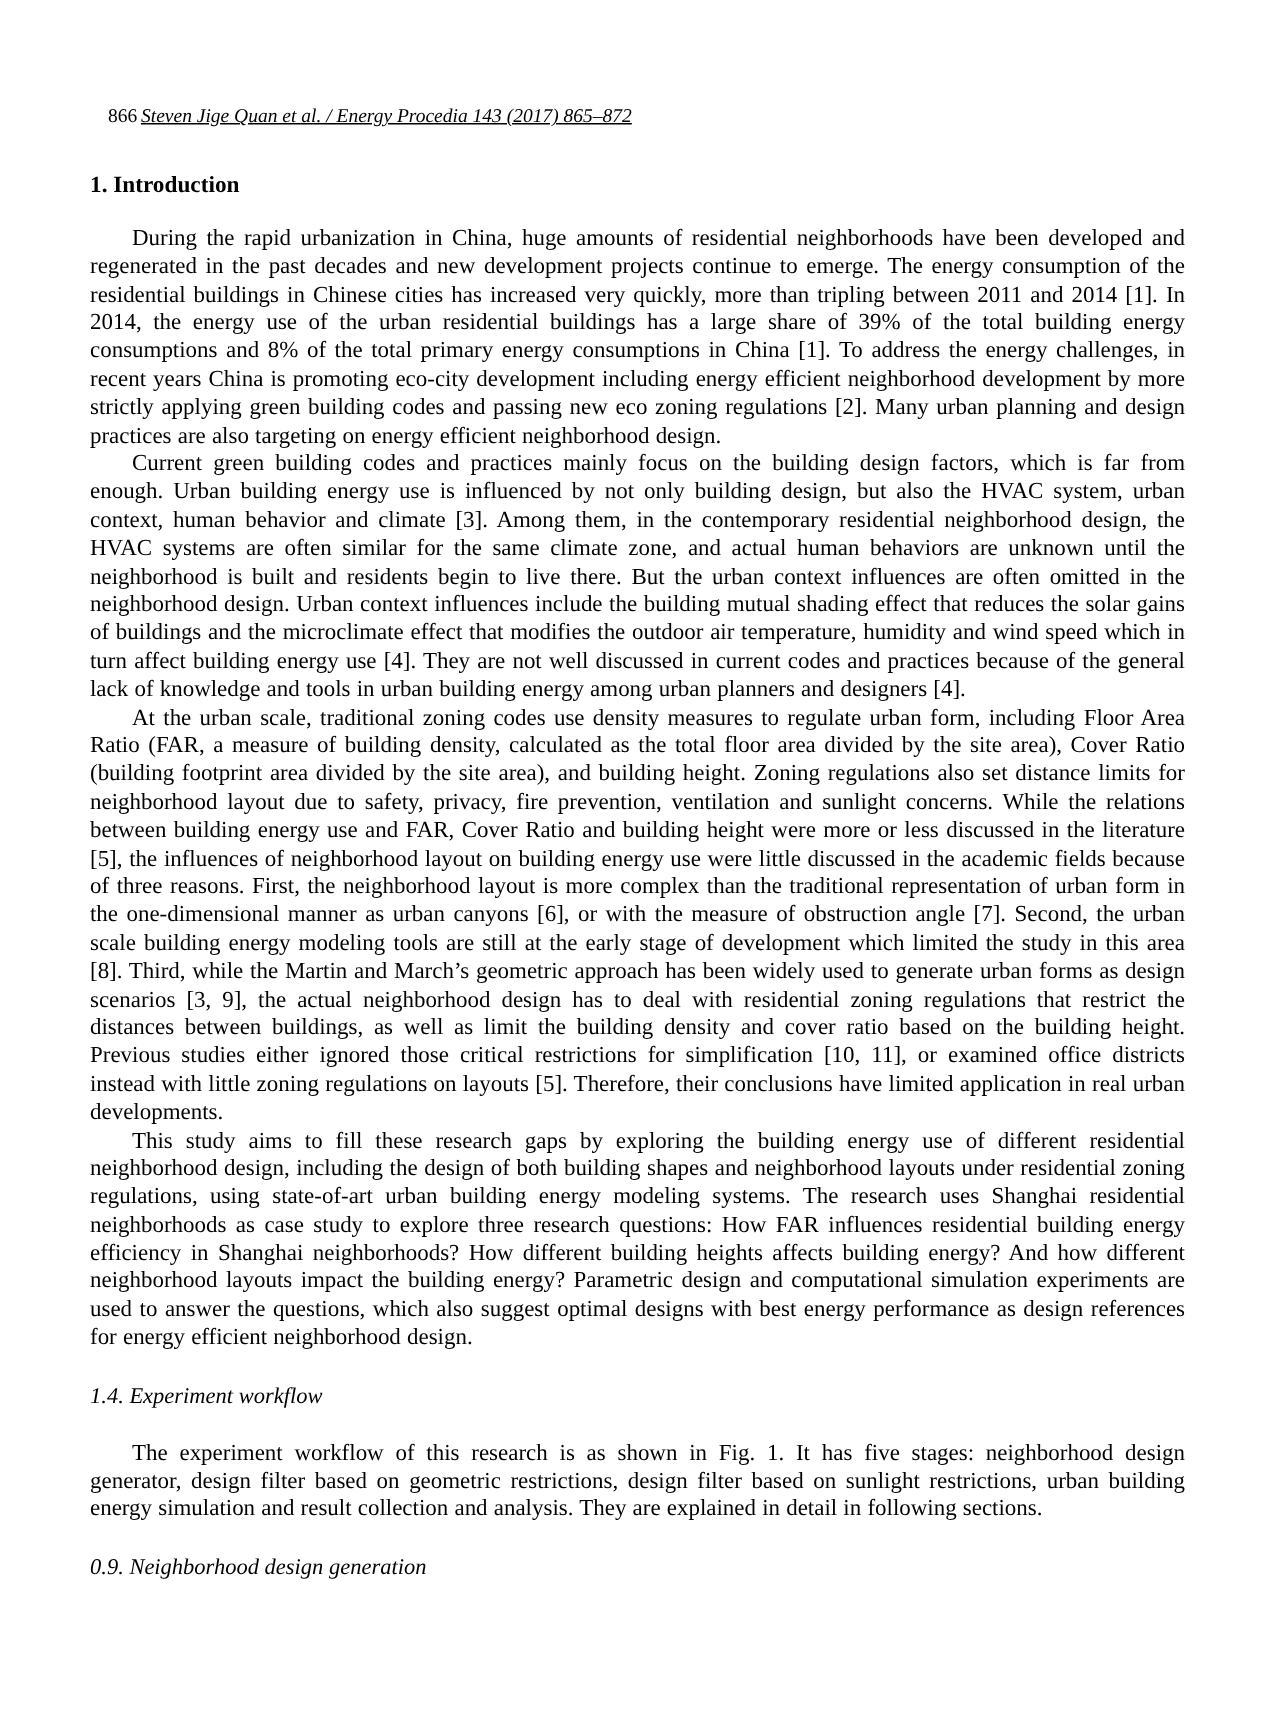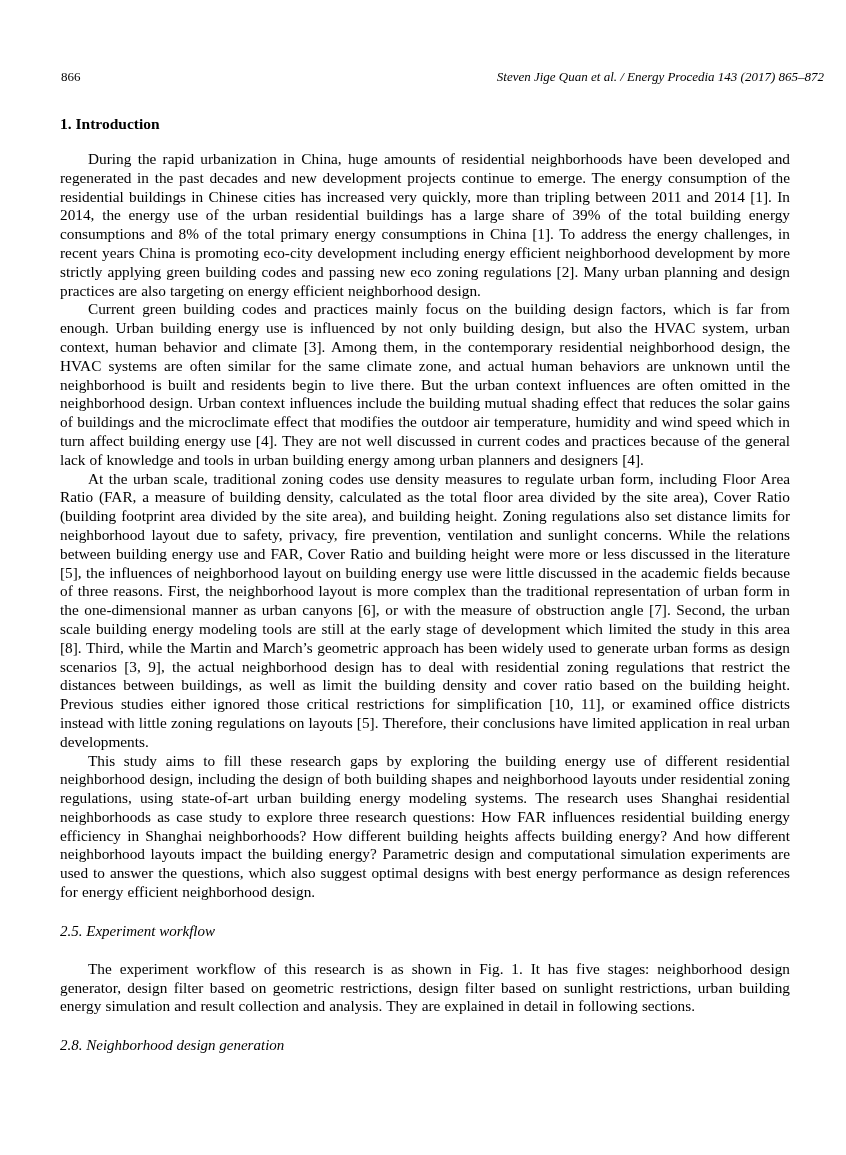--- a/index.html
+++ b/index.html
@@ -19,31 +19,32 @@
     overflow: hidden;
   }
   .running-header {
     position: relative;
     height: 14px;
     font-size: 13px;
     line-height: 14px;
   }
   .page-num {
     position: absolute;
-    left: 1px;
+    left: 12px;
     top: 0;
     font-style: normal;
   }
   .running-title {
     display: block;
-    text-align: right;
+    text-align: left;
     font-style: italic;
     position: relative;
     left: 34px;
     white-space: nowrap;
+    text-decoration: underline;
   }
   .sec-heading {
     font-size: 15.5px;
     line-height: 19px;
     font-weight: bold;
     margin: 18px 0 17px 0;
   }
   .sec-heading.mt-lg {
     margin-top: 30px;
   }
@@ -77,19 +78,19 @@
 
   <p class="body">During the rapid urbanization in China, huge amounts of residential neighborhoods have been developed and regenerated in the past decades and new development projects continue to emerge. The energy consumption of the residential buildings in Chinese cities has increased very quickly, more than tripling between 2011 and 2014 [1]. In 2014, the energy use of the urban residential buildings has a large share of 39% of the total building energy consumptions and 8% of the total primary energy consumptions in China [1]. To address the energy challenges, in recent years China is promoting eco-city development including energy efficient neighborhood development by more strictly applying green building codes and passing new eco zoning regulations [2]. Many urban planning and design practices are also targeting on energy efficient neighborhood design.</p>
 
   <p class="body">Current green building codes and practices mainly focus on the building design factors, which is far from enough. Urban building energy use is influenced by not only building design, but also the HVAC system, urban context, human behavior and climate [3]. Among them, in the contemporary residential neighborhood design, the HVAC systems are often similar for the same climate zone, and actual human behaviors are unknown until the neighborhood is built and residents begin to live there. But the urban context influences are often omitted in the neighborhood design. Urban context influences include the building mutual shading effect that reduces the solar gains of buildings and the microclimate effect that modifies the outdoor air temperature, humidity and wind speed which in turn affect building energy use [4]. They are not well discussed in current codes and practices because of the general lack of knowledge and tools in urban building energy among urban planners and designers [4].</p>
 
   <p class="body">At the urban scale, traditional zoning codes use density measures to regulate urban form, including Floor Area Ratio (FAR, a measure of building density, calculated as the total floor area divided by the site area), Cover Ratio (building footprint area divided by the site area), and building height. Zoning regulations also set distance limits for neighborhood layout due to safety, privacy, fire prevention, ventilation and sunlight concerns. While the relations between building energy use and FAR, Cover Ratio and building height were more or less discussed in the literature [5], the influences of neighborhood layout on building energy use were little discussed in the academic fields because of three reasons. First, the neighborhood layout is more complex than the traditional representation of urban form in the one-dimensional manner as urban canyons [6], or with the measure of obstruction angle [7]. Second, the urban scale building energy modeling tools are still at the early stage of development which limited the study in this area [8]. Third, while the Martin and March’s geometric approach has been widely used to generate urban forms as design scenarios [3, 9], the actual neighborhood design has to deal with residential zoning regulations that restrict the distances between buildings, as well as limit the building density and cover ratio based on the building height. Previous studies either ignored those critical restrictions for simplification [10, 11], or examined office districts instead with little zoning regulations on layouts [5]. Therefore, their conclusions have limited application in real urban developments.</p>
 
   <p class="body">This study aims to fill these research gaps by exploring the building energy use of different residential neighborhood design, including the design of both building shapes and neighborhood layouts under residential zoning regulations, using state-of-art urban building energy modeling systems. The research uses Shanghai residential neighborhoods as case study to explore three research questions: How FAR influences residential building energy efficiency in Shanghai neighborhoods? How different building heights affects building energy? And how different neighborhood layouts impact the building energy? Parametric design and computational simulation experiments are used to answer the questions, which also suggest optimal designs with best energy performance as design references for energy efficient neighborhood design.</p>
 
 
-  <h3 class="subsec-heading">2.5. Experiment workflow</h3>
+  <h3 class="subsec-heading">1.4. Experiment workflow</h3>
 
   <p class="body">The experiment workflow of this research is as shown in Fig. 1. It has five stages: neighborhood design generator, design filter based on geometric restrictions, design filter based on sunlight restrictions, urban building energy simulation and result collection and analysis. They are explained in detail in following sections.</p>
 
-  <h3 class="subsec-heading">2.8. Neighborhood design generation</h3>
+  <h3 class="subsec-heading">0.9. Neighborhood design generation</h3>
 
 </div>
 
 </body></html>

